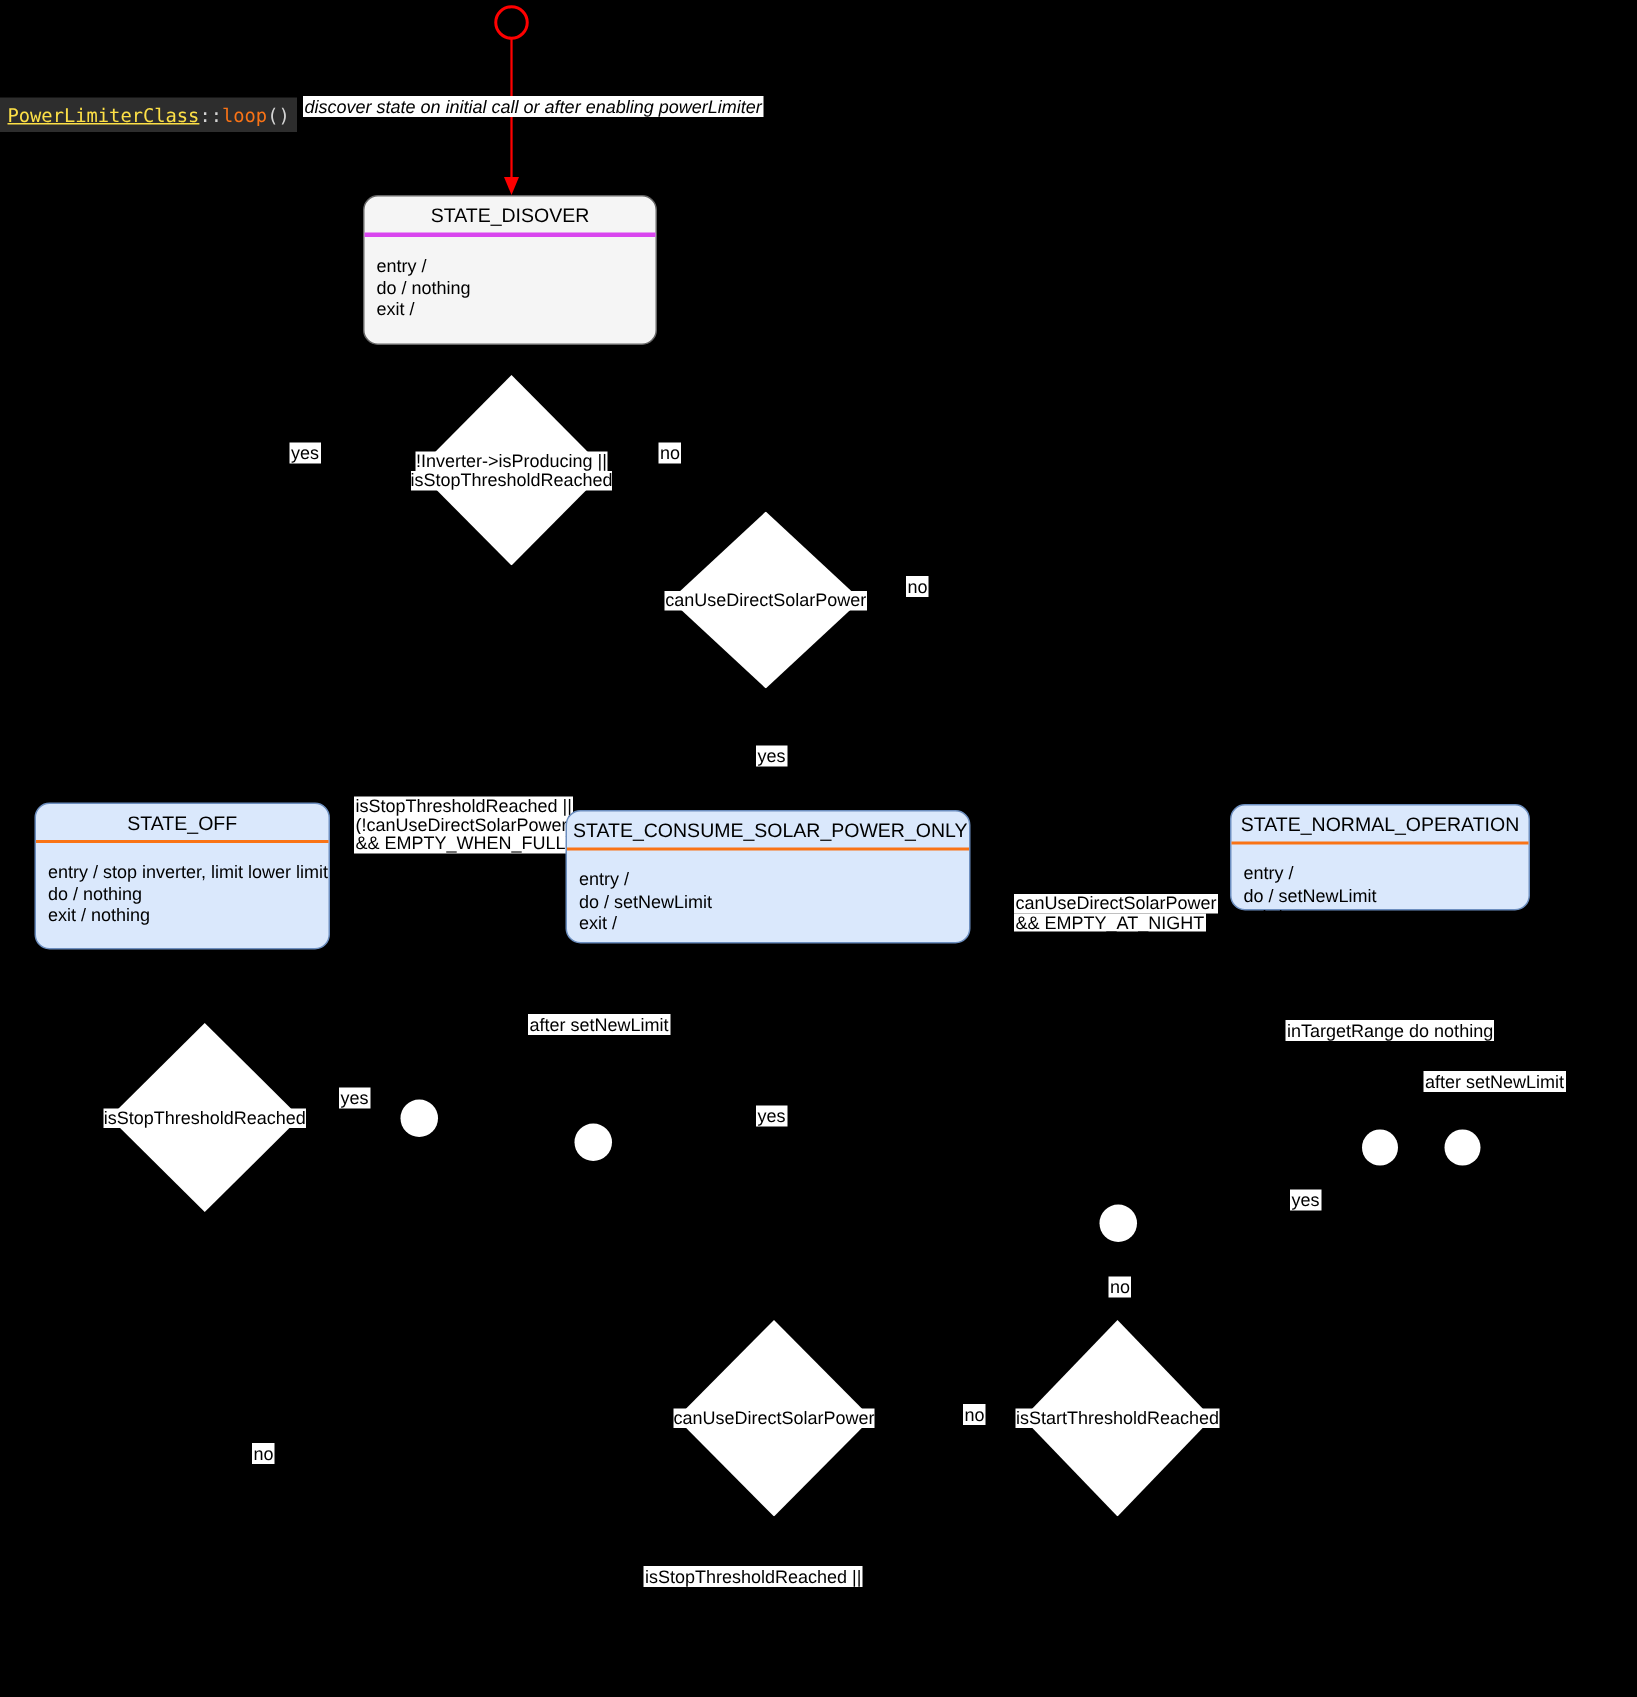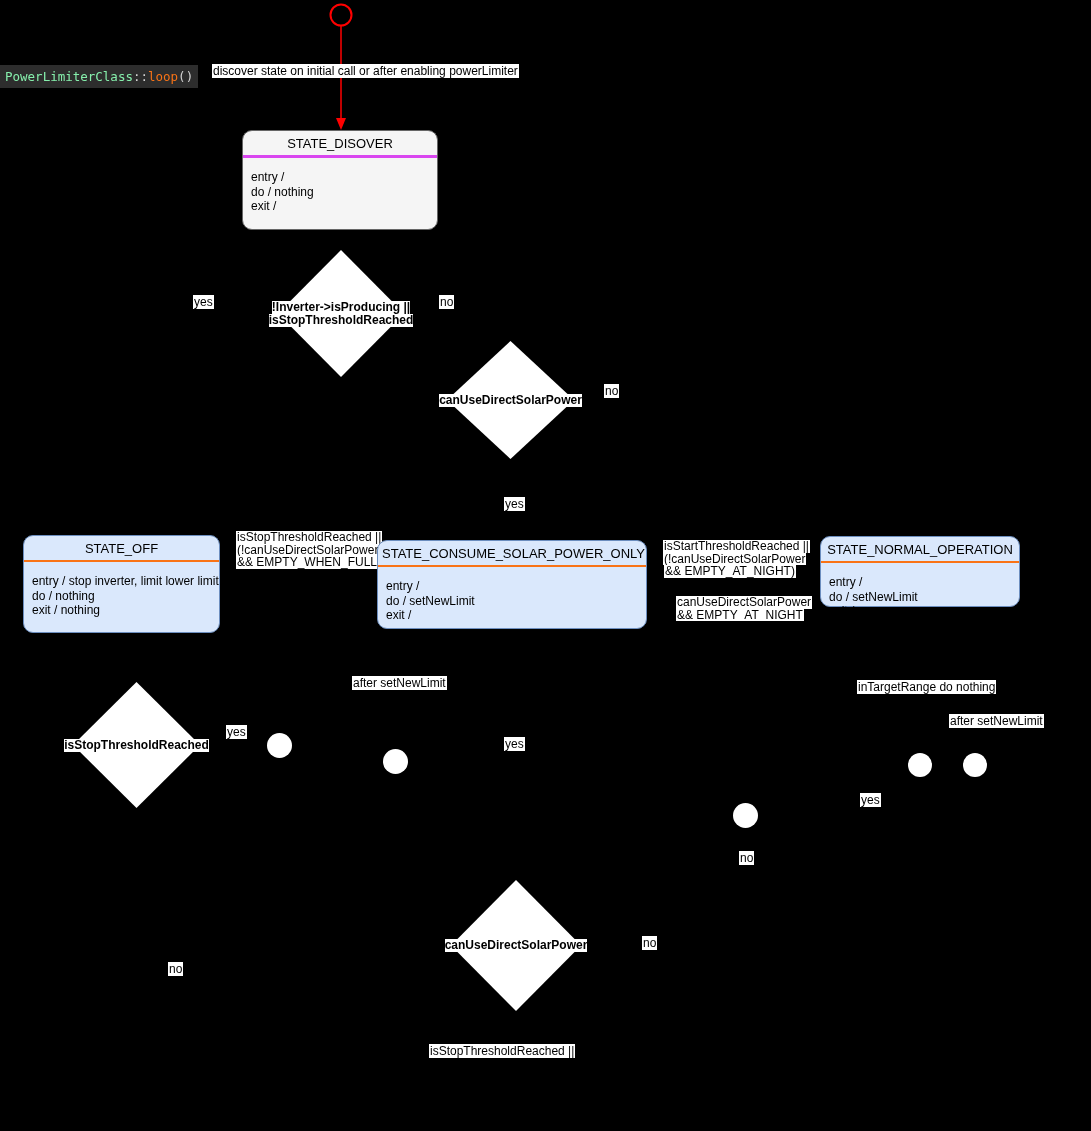--- a/index.html
+++ b/index.html
@@ -14,57 +14,57 @@
   .state.gray .state-title{border-bottom:3px solid #d946ef;}
   .state.blue .state-title{border-bottom:2px solid #f97316;}
   .state-body{font-size:12px;padding:12px 8px 0;line-height:14.5px;white-space:nowrap;}
 
   
   .diamond{position:absolute;}
   .diamond-shape{position:absolute;left:0;top:0;right:0;bottom:0;background:#ffffff;
                  clip-path:polygon(50% 0,100% 50%,50% 100%,0 50%);}
   .diamond-text{position:absolute;left:0;top:0;right:0;bottom:0;display:flex;flex-direction:column;
                 align-items:center;justify-content:center;font-size:12px;line-height:13px;color:#000;}
-  .diamond-text span{background:#ffffff;white-space:nowrap;font-weight:bold;}
+  .diamond-text span{background:#ffffff;white-space:nowrap;}
 
   
   .junction{position:absolute;width:25px;height:25px;border-radius:50%;background:#ffffff;}
 
   
   .edge-label{position:absolute;font-size:12px;line-height:14px;color:#000;background:#ffffff;
               padding:0 1px;white-space:nowrap;}
   .guard{position:absolute;font-size:12px;line-height:12.7px;color:#000;text-align:center;}
   .guard .gl{text-align:center;}
   .guard .gl span{display:inline-block;background:#ffffff;white-space:nowrap;padding:0 1px;}
 
   
   .code-badge{position:absolute;left:0;top:65px;background:#2d2d2d;color:#d4d4d4;
               font-family:"DejaVu Sans Mono",monospace;font-size:12.5px;line-height:15px;
               padding:4px 5px;white-space:nowrap;}
-  .tok-class{color:#86efac;}
+  .tok-class{color:#fde047;text-decoration:underline;}
   .tok-fn{color:#f97316;}
 
   .marker-svg{position:absolute;}
 </style>
 </head>
 <body>
 
 <div id="canvas">
 
   <svg class="marker-svg" style="left:329px;top:3px;" width="24" height="128">
     <circle cx="12" cy="12" r="10.5" fill="none" stroke="#ff0000" stroke-width="2"></circle>
     <line x1="12" y1="23" x2="12" y2="115" stroke="#ff0000" stroke-width="1.5"></line>
     <polygon points="12,127 7,115 17,115" fill="#ff0000"></polygon>
   </svg>
 
   <div class="code-badge">
     <span class="tok-class">PowerLimiterClass</span><span>::</span><span class="tok-fn">loop</span><span>()</span>
   </div>
 
-  <div class="edge-label" style="left:212px;top:64px;">discover state on initial call or after enabling powerLimiter</div>
+  <div class="edge-label" style="left:202px;top:64px;font-style:italic;">discover state on initial call or after enabling powerLimiter</div>
 
   <div class="state gray" style="left:242px;top:130px;width:196px;height:100px;">
     <div class="state-title">STATE_DISOVER</div>
     <div class="state-body">
       <div>entry /</div>
       <div>do / nothing</div>
       <div>exit /</div>
     </div>
   </div>
 
@@ -104,25 +104,20 @@
 
   <div class="state blue" style="left:377px;top:540px;width:270px;height:89px;">
     <div class="state-title">STATE_CONSUME_SOLAR_POWER_ONLY</div>
     <div class="state-body">
       <div>entry /</div>
       <div>do / setNewLimit</div>
       <div>exit /</div>
     </div>
   </div>
 
-  <div class="guard" style="left:663px;top:540px;width:134px;">
-    <div class="gl"><span>isStartThresholdReached ||</span></div>
-    <div class="gl"><span>(!canUseDirectSolarPower</span></div>
-    <div class="gl"><span>&amp;&amp; EMPTY_AT_NIGHT)</span></div>
-  </div>
   <div class="guard" style="left:676px;top:596px;width:123px;">
     <div class="gl"><span>canUseDirectSolarPower</span></div>
     <div class="gl"><span>&amp;&amp; EMPTY_AT_NIGHT</span></div>
   </div>
 
   <div class="state blue" style="left:820px;top:536px;width:200px;height:71px;">
     <div class="state-title">STATE_NORMAL_OPERATION</div>
     <div class="state-body">
       <div>entry /</div>
       <div>do / setNewLimit</div>
@@ -154,16 +149,22 @@
   <div class="edge-label" style="left:739px;top:851px;">no</div>
 
   <div class="diamond" style="left:451px;top:880px;width:130px;height:131px;">
     <div class="diamond-shape"></div>
     <div class="diamond-text">
       <span>canUseDirectSolarPower</span>
     </div>
   </div>
   <div class="edge-label" style="left:642px;top:936px;">no</div>
 
+  <div class="diamond" style="left:682px;top:880px;width:126px;height:131px;">
+    <div class="diamond-shape"></div>
+    <div class="diamond-text">
+      <span>isStartThresholdReached</span>
+    </div>
+  </div>
 
   <div class="edge-label" style="left:429px;top:1044px;">isStopThresholdReached ||</div>
 
 </div>
 
 </body></html>

